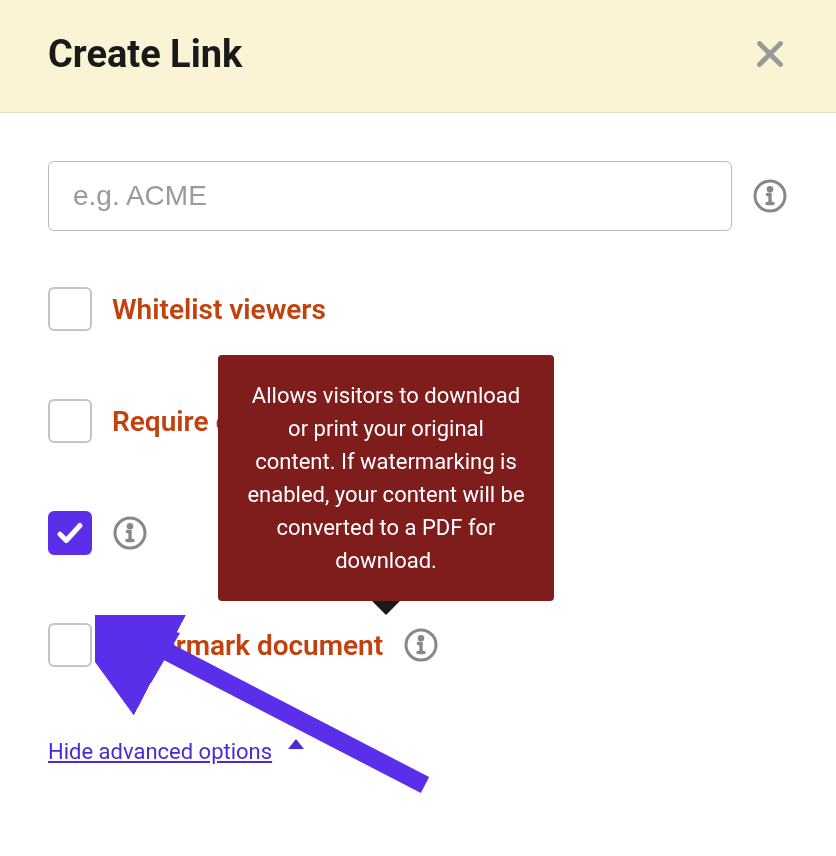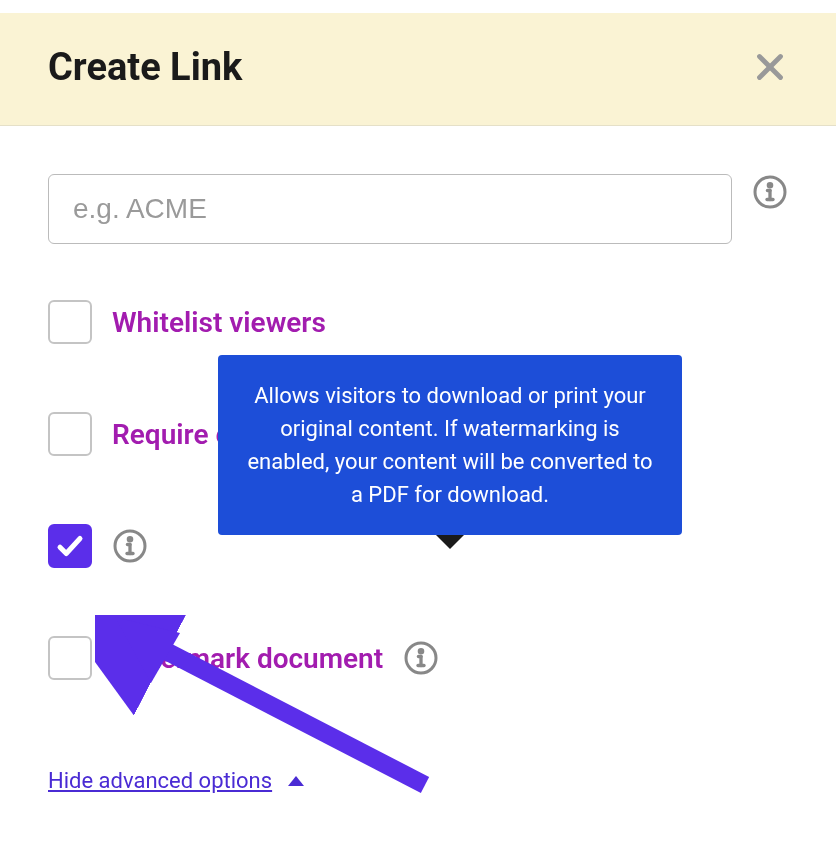--- a/index.html
+++ b/index.html
@@ -15,21 +15,20 @@
       position: relative;
       overflow: hidden;
     }
     .header {
       background: #faf3d4;
       padding: 32px 48px 36px 48px;
       border-bottom: 1px solid #e5e0c8;
       display: flex;
       align-items: center;
       justify-content: space-between;
-      margin-top: 13px;
     }
     .header-title {
       font-size: 38px;
       font-weight: 700;
       color: #1a1a1a;
     }
     .close-btn {
       cursor: pointer;
       color: #999999;
       display: flex;
@@ -44,21 +43,21 @@
       padding: 48px;
     }
     .field-label {
       font-size: 24px;
       color: #555555;
       margin-bottom: 16px;
       display: block;
     }
     .account-row {
       display: flex;
-      align-items: flex-start;
+      align-items: center;
       gap: 20px;
       margin-bottom: 56px;
     }
     .account-input {
       flex: 1;
       border: 1px solid #bbbbbb;
       border-radius: 6px;
       padding: 18px 24px;
       font-size: 28px;
       color: #444444;
@@ -103,55 +102,55 @@
       border-color: #5b2eea;
     }
     .checkbox.checked svg {
       width: 30px;
       height: 30px;
       color: #ffffff;
     }
     .checkbox-label {
       font-size: 28px;
       font-weight: 600;
-      color: #a21caf;
+      color: #c2410c;
     }
     .tooltip {
       position: absolute;
-      background: #1d4ed8;
+      background: #7f1d1d;
       color: #ffffff;
       padding: 24px 28px;
       border-radius: 4px;
       font-size: 22px;
       line-height: 1.5;
       text-align: center;
-      width: 464px;
+      width: 336px;
       left: 218px;
       top: 355px;
       z-index: 10;
     }
     .tooltip::after {
       content: '';
       position: absolute;
       bottom: -14px;
       left: 50%;
       transform: translateX(-50%);
       border-left: 14px solid transparent;
       border-right: 14px solid transparent;
       border-top: 14px solid #1a1a1a;
     }
     .advanced-link {
       color: #4a2bd4;
       font-size: 22px;
       text-decoration: underline;
       cursor: pointer;
       display: inline-flex;
-      align-items: center;
+      align-items: flex-start;
       gap: 16px;
-      margin-top: 20px;
+      margin-top: 4px;
     }
     .advanced-link .caret {
       width: 0;
       height: 0;
       border-left: 8px solid transparent;
       border-right: 8px solid transparent;
       border-bottom: 10px solid #4a2bd4;
       display: inline-block;
     }
     .arrow-annotation {

